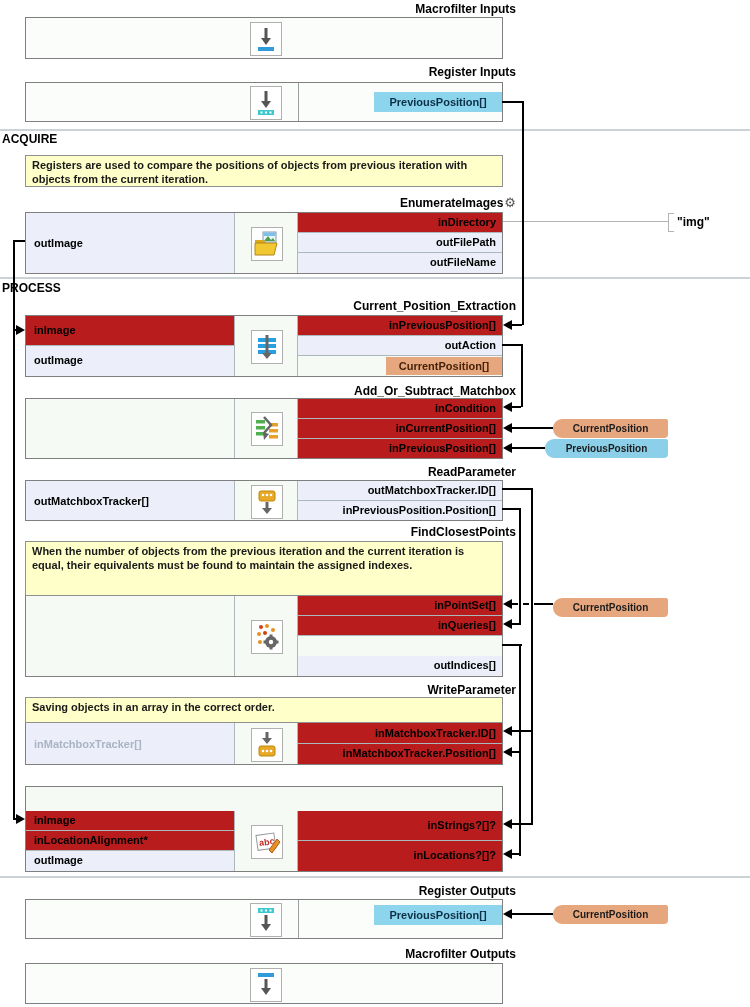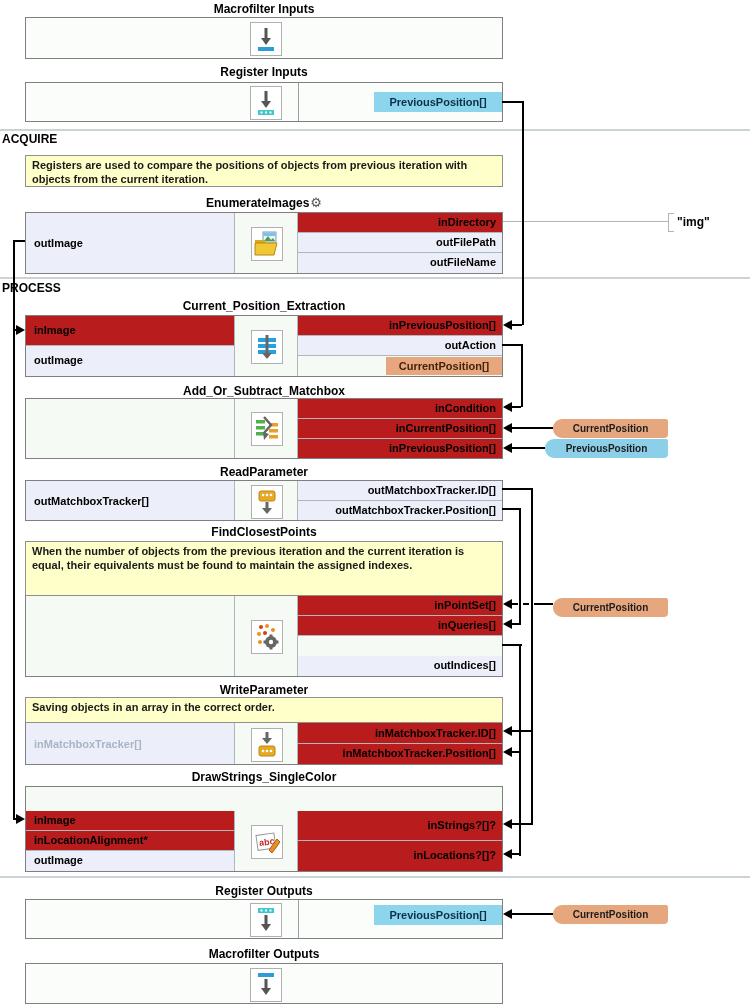--- a/index.html
+++ b/index.html
@@ -1,18 +1,18 @@
 <!DOCTYPE html>
 <html><head>
 <meta charset="utf-8">
 <style>
   html,body{margin:0;padding:0;background:#fff;}
   #canvas{position:relative;width:750px;height:1007px;background:#ffffff;
     font-family:"Liberation Sans",sans-serif;overflow:hidden;}
-  .title{position:absolute;left:25px;width:478px;text-align:center;
+  .title{position:absolute;left:38px;width:478px;text-align:right;
     font-size:12px;font-weight:bold;color:#000;height:14px;line-height:14px;white-space:nowrap;}
   .seclabel{position:absolute;left:2px;font-size:12px;font-weight:bold;color:#000;background:#fff;padding-right:3px;}
   .sep{position:absolute;left:0;width:750px;height:2px;background:#ccd3d6;}
   .iobox{position:absolute;left:25px;width:478px;background:#fafdfa;border:1px solid #7f7f7f;box-sizing:border-box;}
   .blk{position:absolute;left:25px;width:478px;border:1px solid #7f7f7f;box-sizing:border-box;background:#f5faf5;}
   .cell{position:absolute;box-sizing:border-box;}
   .row{position:absolute;box-sizing:border-box;font-size:11px;font-weight:bold;color:#000;
     white-space:nowrap;overflow:hidden;}
   .row.l{padding-left:8px;text-align:left;}
   .row.r{padding-right:6px;text-align:right;}
@@ -50,21 +50,20 @@
 <div id="canvas">
 
   <div class="title" style="top:2px">Macrofilter Inputs</div>
   <div class="title" style="top:65px">Register Inputs</div>
   <div class="title" style="top:196px"><span>EnumerateImages</span><span class="gear">⚙</span></div>
   <div class="title" style="top:299px">Current_Position_Extraction</div>
   <div class="title" style="top:384px">Add_Or_Subtract_Matchbox</div>
   <div class="title" style="top:465px">ReadParameter</div>
   <div class="title" style="top:525px">FindClosestPoints</div>
   <div class="title" style="top:683px">WriteParameter</div>
-  <div class="title" style="top:770px">DrawStrings_SingleColor</div>
   <div class="title" style="top:884px">Register Outputs</div>
   <div class="title" style="top:947px">Macrofilter Outputs</div>
 
   <div class="sep" style="top:129px"></div>
   <div class="seclabel" style="top:132px">ACQUIRE</div>
   <div class="sep" style="top:277px"></div>
   <div class="seclabel" style="top:281px">PROCESS</div>
   <div class="sep" style="top:876px"></div>
 
   <div class="iobox" style="top:17px;height:42px;">
@@ -169,21 +168,21 @@
           <rect x="7" y="5" width="16" height="10" rx="2" fill="#e8a828" stroke="#c08808" stroke-width="1"></rect>
           <circle cx="11" cy="9" r="1.3" fill="#fff"></circle>
             <circle cx="15" cy="9" r="1.3" fill="#fff"></circle>
             <circle cx="19" cy="9" r="1.3" fill="#fff"></circle>
           <rect x="13.5" y="16" width="3" height="7" fill="#666"></rect>
           <polygon points="10,22 20,22 15,28" fill="#666"></polygon>
         </svg>
       </div>
     </div>
     <div class="row r lv bb" style="left:272px;top:0;width:204px;height:20px;line-height:19px;">outMatchboxTracker.ID[]</div>
-    <div class="row r lv" style="left:272px;top:20px;width:204px;height:19px;line-height:18px;">outMatchboxTracker.Position[]</div>
+    <div class="row r lv" style="left:272px;top:20px;width:204px;height:19px;line-height:18px;">inPreviousPosition.Position[]</div>
   </div>
 
   <div class="blk" style="top:541px;height:136px;">
     <div class="comment" style="left:-1px;top:-1px;width:478px;height:55px;">When the number of objects from the previous iteration and the current iteration is equal, their equivalents must be found to maintain the assigned indexes.</div>
     <div class="cell gn" style="left:0;top:54px;width:208px;height:80px;"></div>
     <div class="cell gn" style="left:208px;top:54px;width:64px;height:80px;border-left:1px solid #adb8bd;border-right:1px solid #adb8bd;">
       <div class="iconbox" style="left:16px;top:24px;">
         <svg width="30" height="32" viewBox="0 0 30 32">
           <circle cx="9" cy="6" r="2" fill="#d04010"></circle>
           <circle cx="15" cy="5" r="2" fill="#e89020"></circle>

